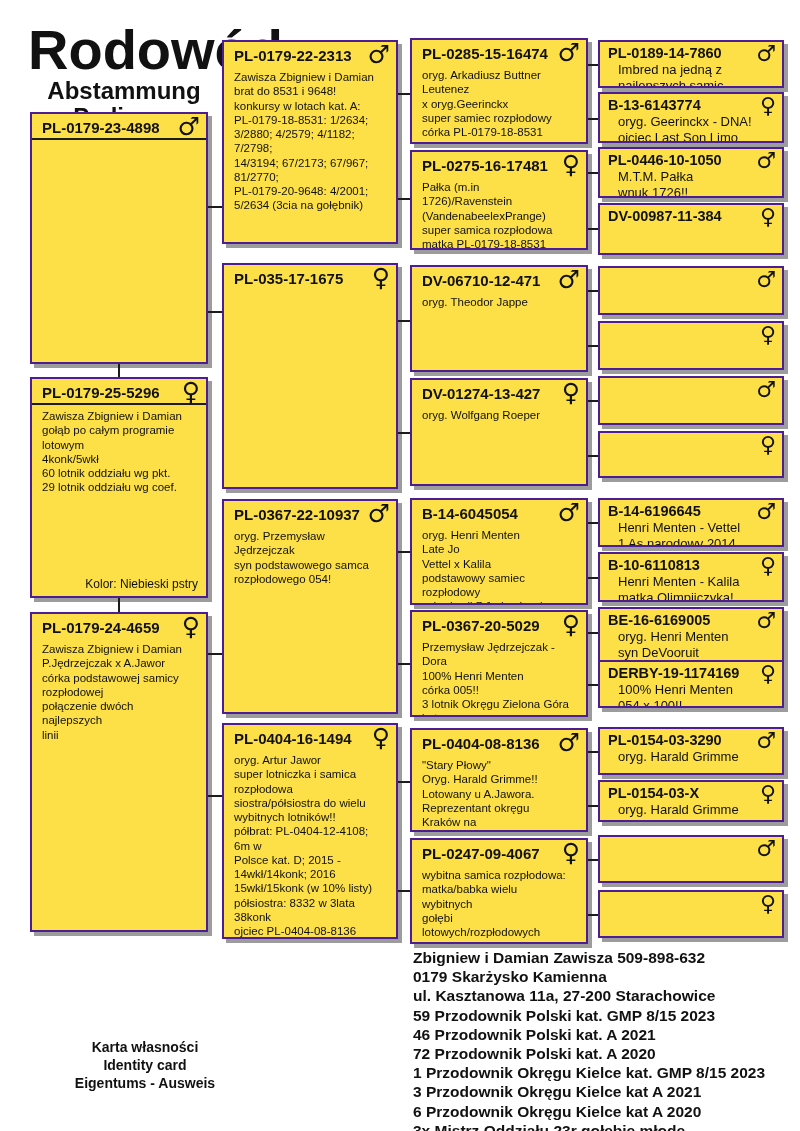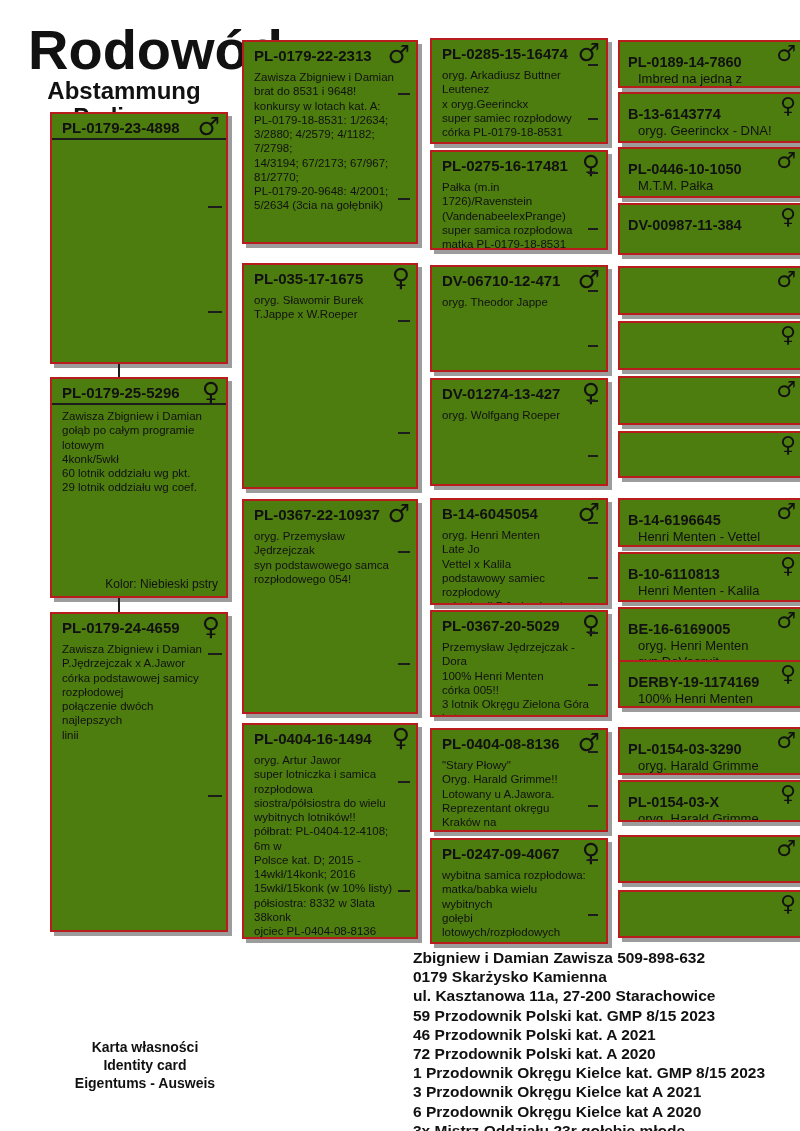--- a/index.html
+++ b/index.html
@@ -6,28 +6,28 @@
   body{
     width:800px;height:1131px;position:relative;overflow:hidden;
     background:#ffffff;
     font-family:"Liberation Sans","DejaVu Sans",sans-serif;
     color:#111;
   }
   .title{position:absolute;left:28px;top:22px;width:192px;text-align:center;}
   .title .main{font-size:56px;font-weight:bold;letter-spacing:0px;line-height:1.0;}
   .title .sub{font-size:24px;font-weight:bold;line-height:1.08;}
   .pbox{
-    position:absolute;background:#4d7c0f;border:2px solid #b91c1c;
-    box-shadow:4px 4px 0 #9c9c9c;box-sizing:border-box;overflow:hidden;margin-left:20px;
+    position:absolute;background:#fde047;border:2px solid #4c1d95;
+    box-shadow:4px 4px 0 #9c9c9c;box-sizing:border-box;overflow:hidden;
   }
   .ph{position:relative;padding:5px 30px 2px 10px;font-size:15px;font-weight:bold;white-space:nowrap;}
   .ph.sep{border-bottom:2px solid #1c1c1c;}
   .sex{position:absolute;right:6px;top:0px;font-size:25px;font-weight:normal;line-height:1;font-family:"DejaVu Sans",sans-serif;}
   .pb{padding:4px 16px 4px 10px;font-size:11.5px;line-height:1.24;white-space:pre-line;}
-  .sm .ph{font-size:14.5px;padding:12px 28px 0 8px;}
+  .sm .ph{font-size:14.5px;padding:3px 28px 0 8px;}
   .sm .sex{font-size:22px;top:1px;right:6px;}
   .sm .pb{font-size:13px;line-height:1.2;padding:1px 6px 2px 18px;}
   .colornote{position:absolute;right:8px;bottom:5px;font-size:12px;}
   .hline,.vline{position:absolute;background:#1c1c1c;}
   .hline{height:2px;}
   .vline{width:2px;}
   .owner{position:absolute;left:413px;top:948px;font-size:15.5px;font-weight:bold;line-height:19.2px;white-space:pre-line;}
   .identity{position:absolute;left:40px;top:1038px;width:210px;text-align:center;font-size:14px;font-weight:bold;line-height:1.3;white-space:pre-line;}
   .meg{position:absolute;left:364px;top:1103px;font-size:15px;color:#444;margin-top:45px;}
 </style>
@@ -73,22 +73,20 @@
 konkursy w lotach kat. A:
 PL-0179-18-8531: 1/2634;
 3/2880; 4/2579; 4/1182; 7/2798;
 14/3194; 67/2173; 67/967;
 81/2770;
 PL-0179-20-9648: 4/2001;
 5/2634 (3cia na gołębnik)</div>
 </div>
 <div class="pbox" style="left:222px;top:263px;width:176px;height:226px">
   <div class="ph"><span>PL-035-17-1675</span><span class="sex">♀</span></div>
-  <div class="pb">oryg. Sławomir Burek
-T.Jappe x W.Roeper</div>
 </div>
 <div class="pbox" style="left:222px;top:499px;width:176px;height:215px">
   <div class="ph"><span>PL-0367-22-10937</span><span class="sex">♂</span></div>
   <div class="pb">oryg. Przemysław Jędrzejczak
 syn podstawowego samca
 rozpłodowego 054!</div>
 </div>
 <div class="pbox" style="left:222px;top:723px;width:176px;height:216px">
   <div class="ph"><span>PL-0404-16-1494</span><span class="sex">♀</span></div>
   <div class="pb">oryg. Artur Jawor

